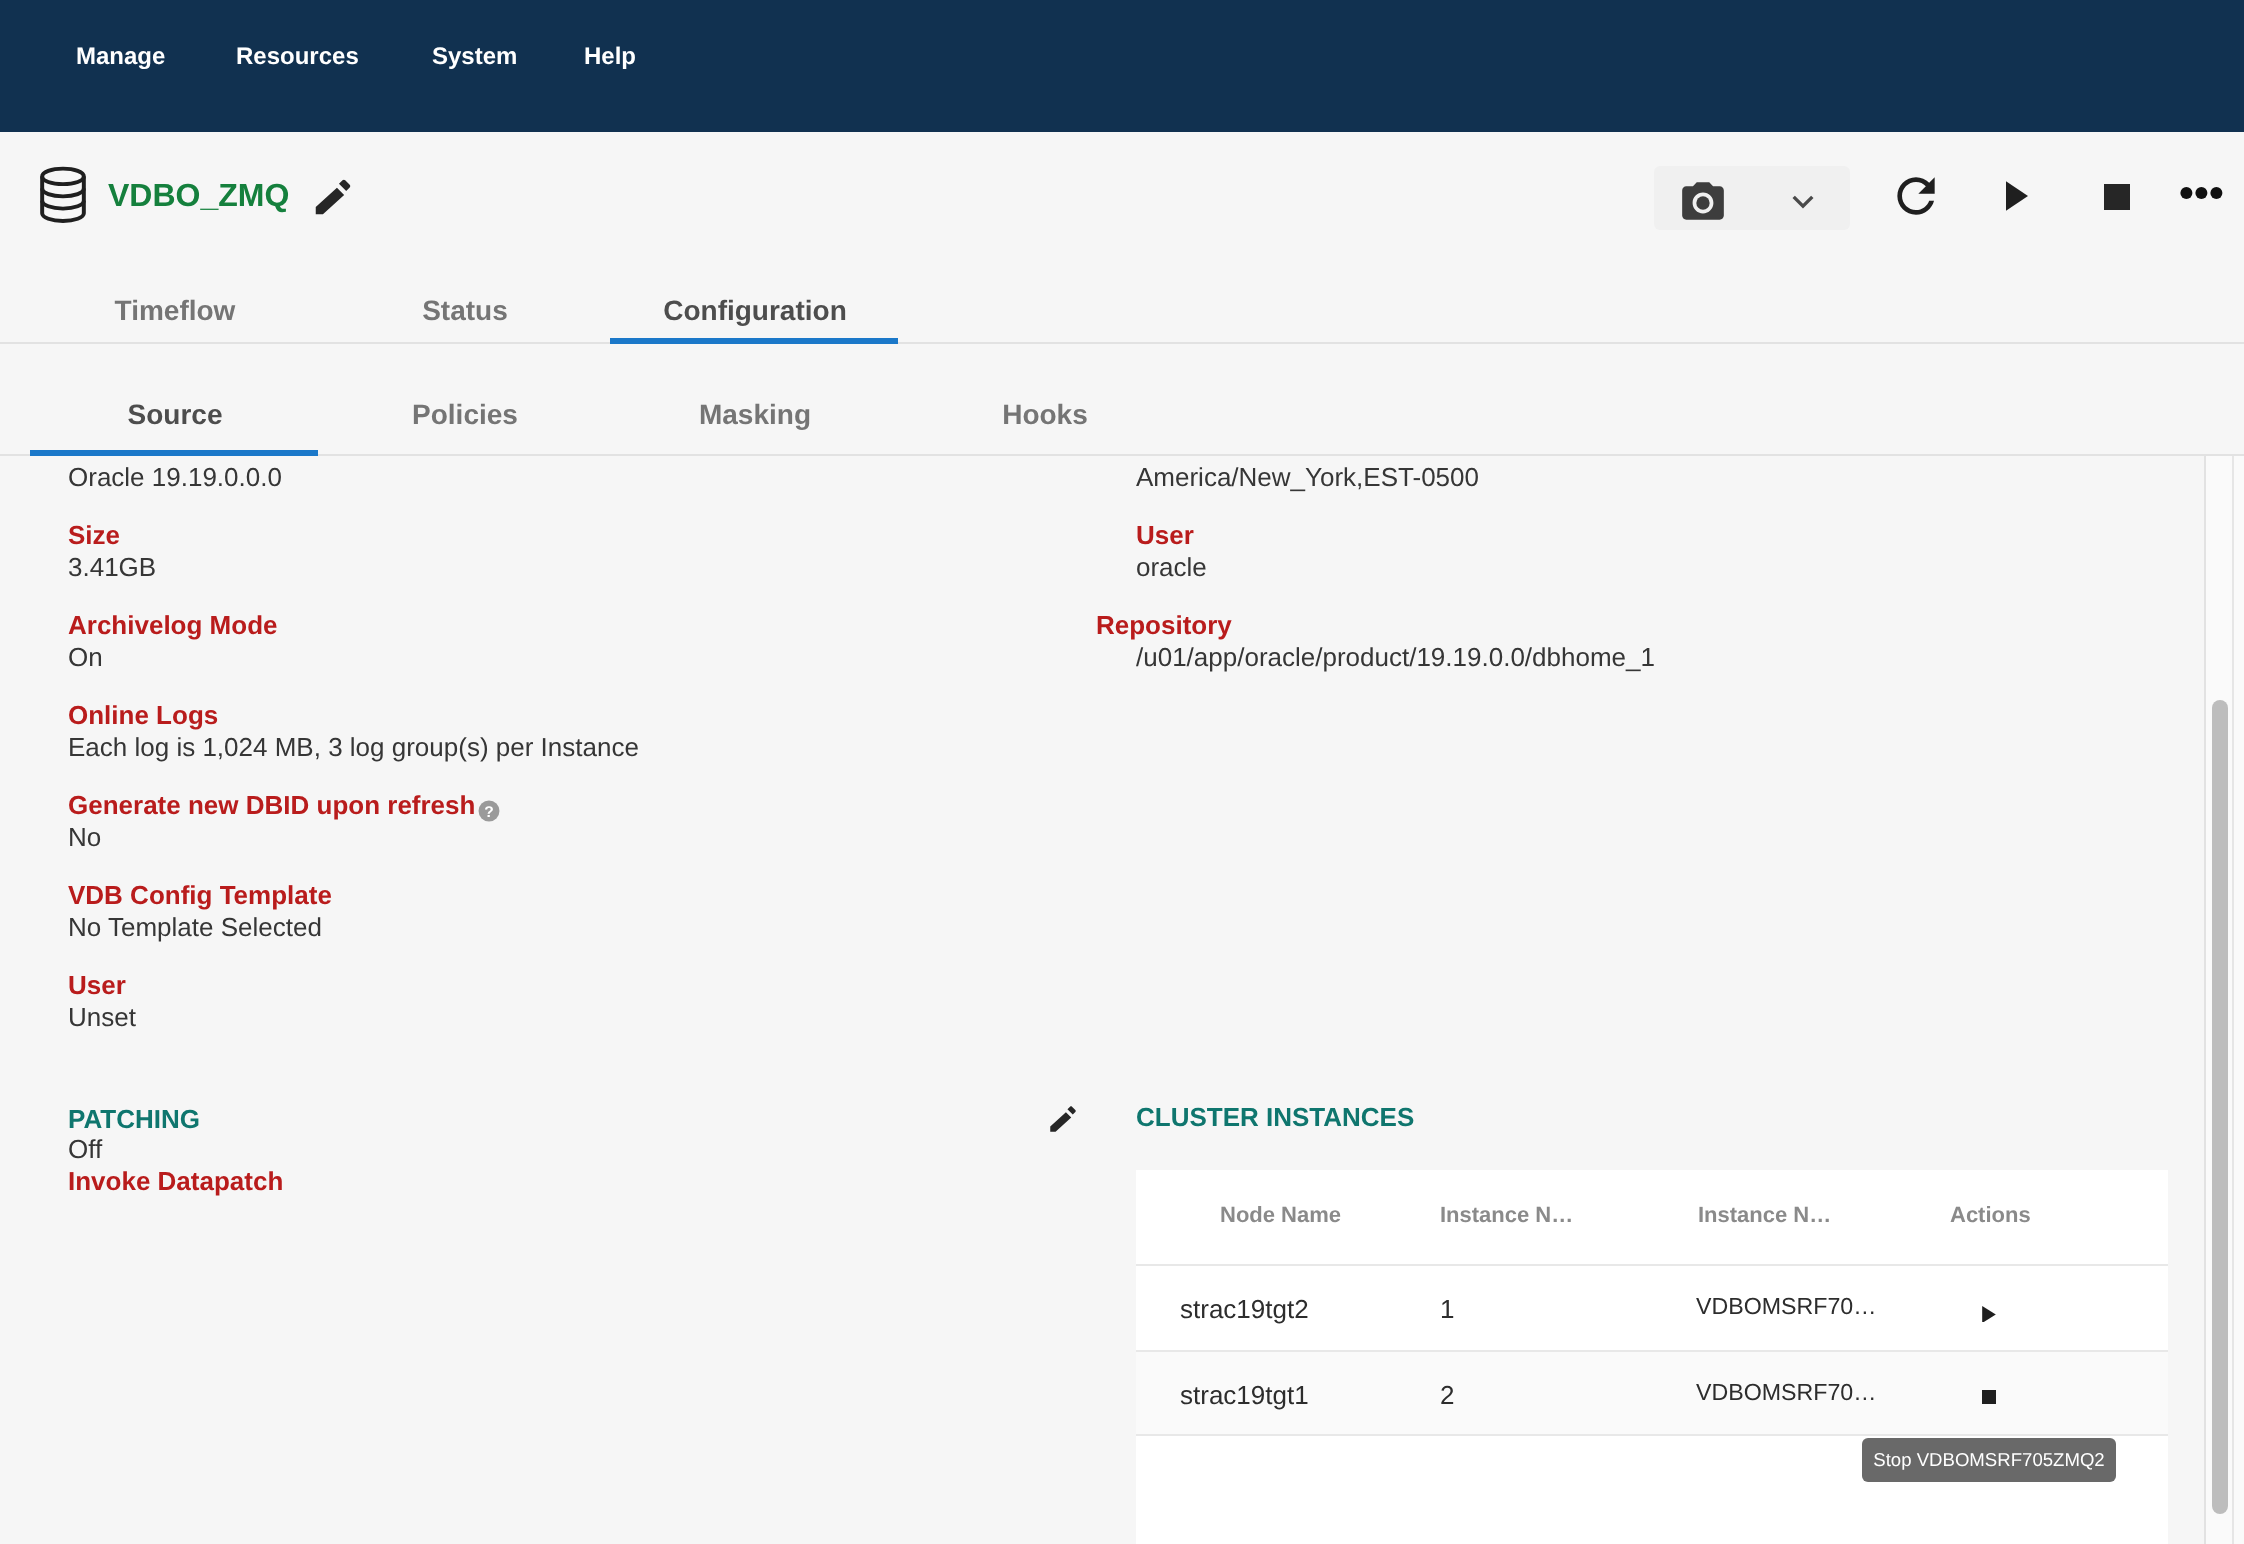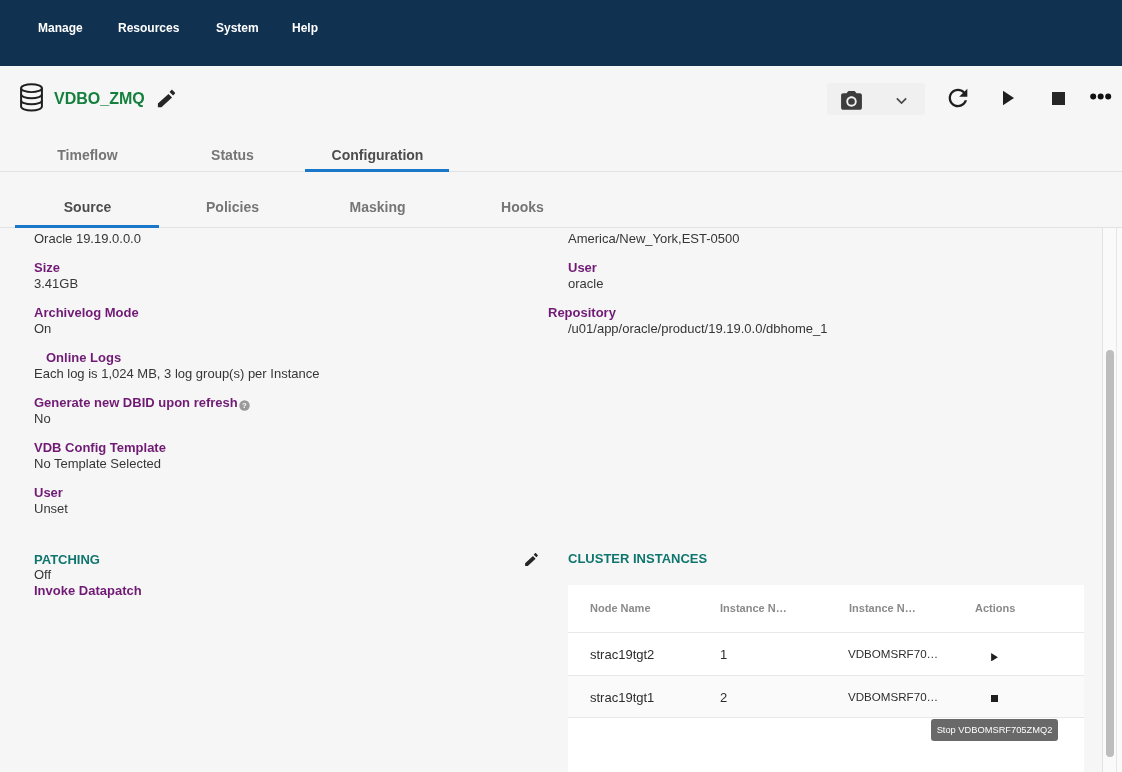--- a/index.html
+++ b/index.html
@@ -1,19 +1,19 @@
 <!DOCTYPE html>
 <html><head>
 <meta charset="utf-8">
 <style>
   * { margin:0; padding:0; box-sizing:border-box; }
   html,body { width:1122px; height:772px; overflow:hidden; }
   body { font-family:"Liberation Sans", sans-serif; background:#f6f6f6; position:relative; }
   .abs { position:absolute; }
-  .lbl { font-size:13px; font-weight:bold; color:#701a75; line-height:16px; }
+  .lbl { font-size:13px; font-weight:bold; color:#b91c1c; line-height:16px; }
   .val { font-size:13px; color:#363636; line-height:16px; }
   .sechead { font-size:13px; font-weight:bold; color:#0f766e; line-height:16px; }
 
   
   #nav { position:absolute; left:0; top:0; width:1122px; height:66px; background:#113150; }
   #nav .item { position:absolute; top:21px; font-size:12px; font-weight:bold; color:#fff; line-height:15px; }
 
   
   #title { position:absolute; left:54px; top:89px; font-size:16px; font-weight:bold; color:#15803d; line-height:19px; }
 
@@ -88,21 +88,21 @@
   <div class="tabtxt" style="left:305px; top:199px;">Masking</div>
   <div class="tabtxt" style="left:450px; top:199px;">Hooks</div>
   <div class="hairline" style="top:227px;"></div>
   <div class="bluebar" style="left:15px; top:225px; width:144px;"></div>
 
   <div class="abs val" style="left:34px; top:231px;">Oracle 19.19.0.0.0</div>
   <div class="abs lbl" style="left:34px; top:260px;">Size</div>
   <div class="abs val" style="left:34px; top:276px;">3.41GB</div>
   <div class="abs lbl" style="left:34px; top:305px;">Archivelog Mode</div>
   <div class="abs val" style="left:34px; top:321px;">On</div>
-  <div class="abs lbl" style="left:34px; top:350px;margin-left:12px;">Online Logs</div>
+  <div class="abs lbl" style="left:34px; top:350px;">Online Logs</div>
   <div class="abs val" style="left:34px; top:366px;">Each log is 1,024 MB, 3 log group(s) per Instance</div>
   <div class="abs lbl" style="left:34px; top:395px;">Generate new DBID upon refresh</div>
   <svg class="abs" style="left:239px; top:400px;" width="11" height="11" viewBox="0 0 12 12">
     <circle cx="6" cy="6" r="5.7" fill="#9a9a9a"></circle>
     <text x="6" y="9" font-size="8.5" font-weight="bold" fill="#fff" text-anchor="middle" font-family="Liberation Sans">?</text>
   </svg>
   <div class="abs val" style="left:34px; top:411px;">No</div>
   <div class="abs lbl" style="left:34px; top:440px;">VDB Config Template</div>
   <div class="abs val" style="left:34px; top:456px;">No Template Selected</div>
   <div class="abs lbl" style="left:34px; top:485px;">User</div>
@@ -121,21 +121,21 @@
   <div class="abs lbl" style="left:34px; top:583px;">Invoke Datapatch</div>
   <div class="abs val" style="left:34px; top:567px;">Off</div>
 
   <div class="abs sechead" style="left:568px; top:551px;">CLUSTER INSTANCES</div>
   <div id="card"></div>
   <div class="abs" style="left:568px; top:675px; width:516px; height:43px; background:#fafafa;"></div>
   <div class="abs" style="left:568px; top:632px; width:516px; height:1px; background:#e8e8e8;"></div>
   <div class="abs" style="left:568px; top:675px; width:516px; height:1px; background:#e8e8e8;"></div>
   <div class="abs" style="left:568px; top:717px; width:516px; height:1px; background:#e8e8e8;"></div>
 
-  <div class="th" style="left:590px;">Node Name</div>
+  <div class="th" style="left:610px;">Node Name</div>
   <div class="th" style="left:720px;">Instance N…</div>
   <div class="th" style="left:849px;">Instance N…</div>
   <div class="th" style="left:975px;">Actions</div>
 
   <div class="td" style="left:590px; top:647px;">strac19tgt2</div>
   <div class="td" style="left:720px; top:647px;">1</div>
   <div class="td" style="left:848px; top:647px; font-size:11.6px;">VDBOMSRF70…</div>
   <svg class="abs" style="left:991px; top:652.5px;" width="7" height="8.5" viewBox="0 0 8 10">
     <path d="M0 0 L8 5 L0 10 Z" fill="#1f1f1f"></path>
   </svg>

